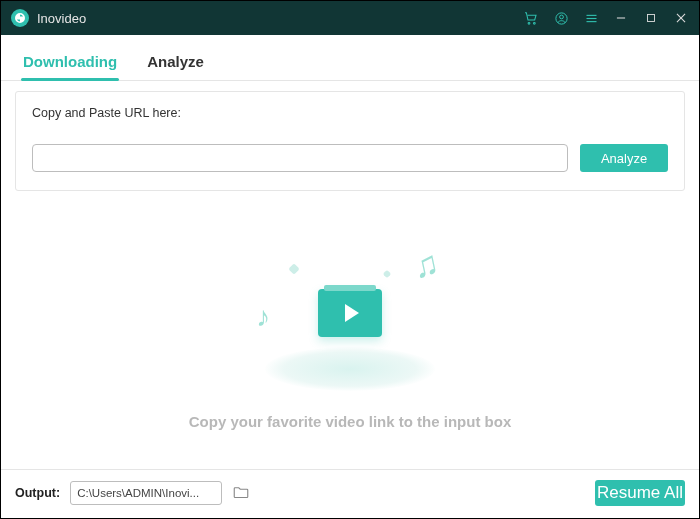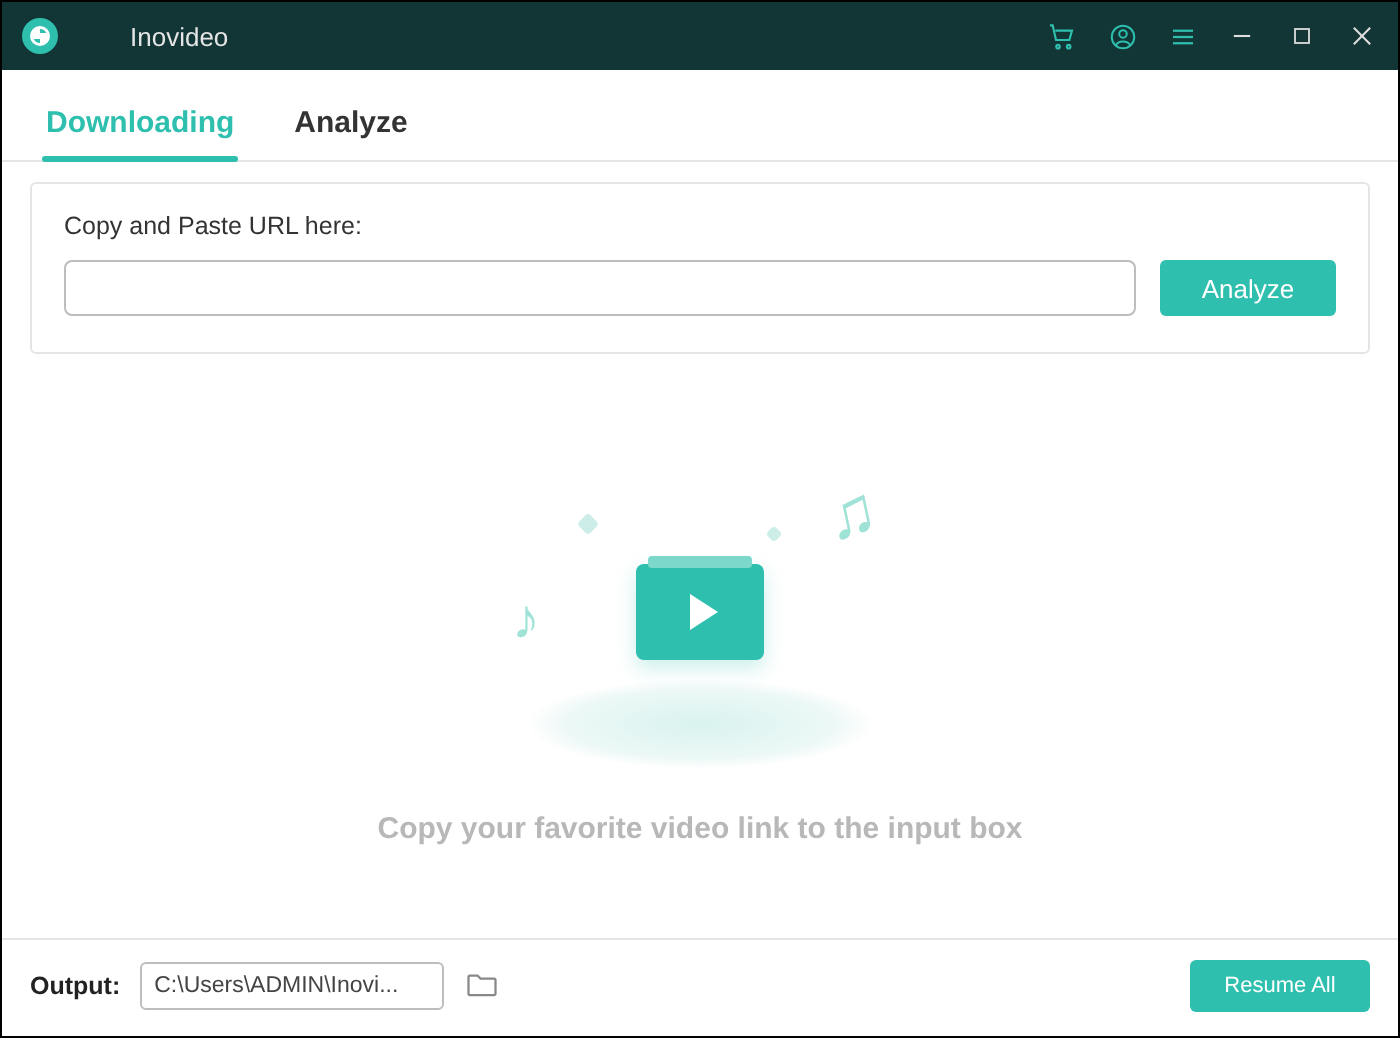--- a/index.html
+++ b/index.html
@@ -1,34 +1,34 @@
 <!DOCTYPE html>
 <html><head>
 <meta charset="utf-8">
 <style>
   * { box-sizing: border-box; margin: 0; padding: 0; }
   html, body { width: 700px; height: 519px; font-family: -apple-system, Segoe UI, Arial, sans-serif; background: #fff; }
   .window { width: 700px; height: 519px; display: flex; flex-direction: column; border: 1px solid #000; background: #fff; overflow: hidden; }
   .titlebar { height: 34px; background: #113635; display: flex; align-items: center; padding: 0 10px; color: #ddd; }
   .logo { width: 18px; height: 18px; border-radius: 50%; background: #2fbfae; display: flex; align-items: center; justify-content: center; margin-right: 8px; }
   .logo svg { display: block; }
-  .app-title { font-size: 13px; color: #e5e5e5; margin-left: 28px; }
+  .app-title { font-size: 13px; color: #e5e5e5; }
   .titlebar-spacer { flex: 1; }
   .titlebar-actions { display: flex; align-items: center; gap: 14px; }
   .tb-icon { color: #2fbfae; display: flex; align-items: center; justify-content: center; width: 16px; height: 16px; cursor: pointer; }
   .tb-ctrl { color: #ddd; display: flex; align-items: center; justify-content: center; width: 16px; height: 16px; cursor: pointer; }
 
   .tabbar { display: flex; align-items: flex-start; padding: 10px 20px 0 20px; border-bottom: 1px solid #e5e5e5; gap: 26px; }
   .tab { font-size: 15px; font-weight: 700; color: #333; padding: 8px 2px 10px 2px; cursor: pointer; position: relative; }
   .tab.active { color: #2fbfae; }
   .tab.active::after { content: ""; display: block; position: absolute; bottom: -1px; left: 0; right: 0; height: 3px; background: #2fbfae; border-radius: 2px; }
 
   .url-panel-wrap { padding: 10px 14px 0 14px; }
   .url-panel { border: 1px solid #e5e5e5; border-radius: 3px; padding: 14px 16px 18px 16px; }
-  .url-label { font-size: 12.5px; color: #333; margin-bottom: 10px; }
+  .url-label { font-size: 12.5px; color: #333; margin-bottom: 24px; }
   .url-row { display: flex; gap: 12px; align-items: center; }
   .url-input { flex: 1; height: 28px; border: 1px solid #bdbdbd; border-radius: 4px; outline: none; padding: 0 8px; font-size: 12px; }
   .analyze-btn { height: 28px; width: 88px; background: #2fbfae; color: #fff; border: none; border-radius: 3px; font-size: 13px; cursor: pointer; }
 
   .empty-area { flex: 1; display: flex; flex-direction: column; align-items: center; justify-content: center; position: relative; padding-top: 10px; }
   .illustration { position: relative; width: 200px; height: 150px; }
   .ill-shadow { position: absolute; bottom: 0; left: 50%; transform: translateX(-50%); width: 170px; height: 44px; background: radial-gradient(ellipse at center, #d9f3ef 0%, #ecf8f6 55%, rgba(255,255,255,0) 72%); border-radius: 50%; }
   .note { position: absolute; color: #9fe2d6; }
   .note1 { left: 6px; top: 60px; font-size: 28px; }
   .note2 { right: 12px; top: 4px; font-size: 34px; transform: rotate(-12deg); }
@@ -38,21 +38,21 @@
   .video-tile { position: absolute; left: 50%; top: 48px; transform: translateX(-50%); width: 64px; height: 48px; background: #2fbfae; border-radius: 4px; box-shadow: 0 4px 10px rgba(47,191,174,.25); display: flex; align-items: center; justify-content: center; }
   .video-tile::before { content: ""; position: absolute; top: -4px; left: 6px; right: 6px; height: 6px; background: #7cd8cb; border-radius: 2px; }
   .play-triangle { width: 0; height: 0; border-left: 14px solid #fff; border-top: 9px solid transparent; border-bottom: 9px solid transparent; margin-left: 3px; }
   .empty-text { margin-top: 22px; color: #b8b8b8; font-weight: 700; font-size: 15px; text-align: center; }
 
   .footerbar { border-top: 1px solid #e5e5e5; padding: 10px 14px 12px 14px; display: flex; align-items: center; gap: 10px; }
   .output-label { font-size: 12.5px; font-weight: 700; color: #222; }
   .output-input { width: 152px; height: 24px; border: 1px solid #bdbdbd; border-radius: 3px; padding: 0 6px; font-size: 11.5px; color: #444; }
   .folder-icon { width: 18px; height: 18px; color: #888; cursor: pointer; display: flex; align-items: center; }
   .footer-spacer { flex: 1; }
-  .footer-btn { height: 26px; width: 90px; background: #2fbfae; color: #fff; border: none; border-radius: 3px; font-size: 11px; cursor: pointer; }
+  .footer-btn { height: 26px; width: 90px; background: #2fbfae; color: #fff; border: none; border-radius: 3px; font-size: 17px; cursor: pointer; }
 </style>
 </head>
 <body>
 
 <div class="window">
 
   <div class="titlebar">
     <div class="logo">
       <svg viewBox="0 0 24 24" width="12" height="12" fill="#fff">
           <path d="M12 2a10 10 0 1 0 .01 20A10 10 0 0 0 12 2zm0 3a7 7 0 0 1 6.3 4H12V5zm0 14a7 7 0 0 1-6.3-4H12v4z"></path>

